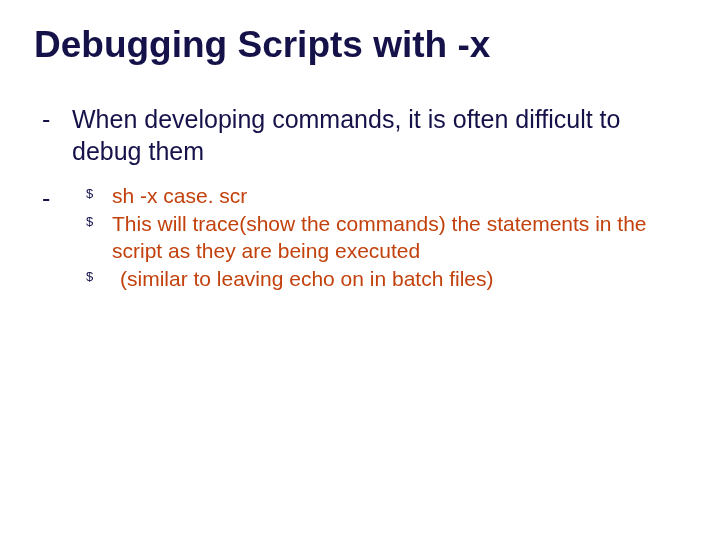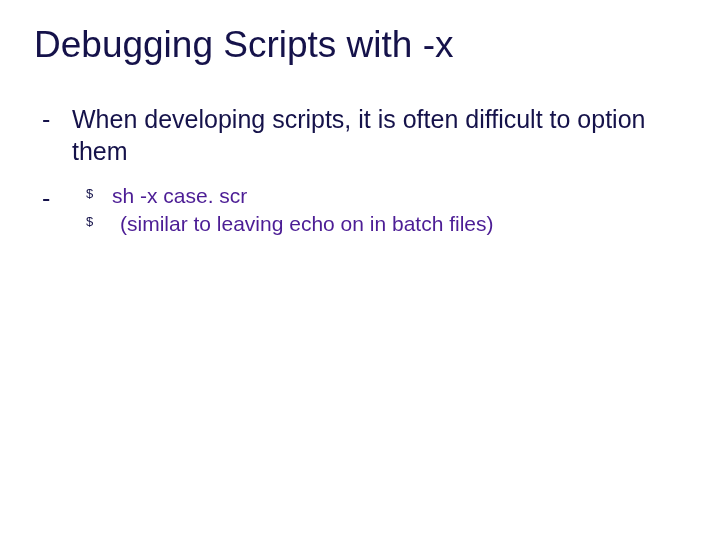--- a/index.html
+++ b/index.html
@@ -13,21 +13,21 @@
   }
   .slide {
     width: 720px;
     height: 540px;
     position: relative;
     box-sizing: border-box;
     padding: 24px 34px 0 34px;
   }
   .title {
     font-size: 37px;
-    font-weight: 400;
+    font-weight: 700;
     letter-spacing: 0px;
     margin: 0 0 38px 0;
     color: #15124a;
   }
   ul.bullets {
     list-style: none;
     margin: 0;
     padding: 0 6px 0 38px;
   }
   ul.bullets > li {
@@ -47,21 +47,21 @@
   ul.sub {
     list-style: none;
     margin: 16px 0 0 0;
     padding: 0 0 0 40px;
   }
   ul.sub > li {
     position: relative;
     font-size: 21px;
     line-height: 1.25;
     margin-bottom: 2px;
-    color: #4c1d95;
+    color: #c2410c;
   }
   ul.sub > li::before {
     content: "$";
     position: absolute;
     left: -26px;
     top: 3px;
     font-size: 13px;
     color: #15124a;
   }
   .indent {
@@ -70,21 +70,22 @@
     text-align: center;
   }
 </style>
 </head>
 <body>
 
 <div class="slide">
   <h1 class="title">Debugging Scripts with -x</h1>
 
   <ul class="bullets">
-    <li>When developing scripts, it is often difficult to option them</li>
+    <li>When developing commands, it is often difficult to debug them</li>
     <li>
       <ul class="sub">
         <li>sh -x case. scr</li>
+        <li>This will trace(show the commands) the statements in the script as they are being executed</li>
         <li><span class="indent"> (similar to leaving echo on in batch files)</span></li>
       </ul>
     </li>
   </ul>
 </div>
 
 </body></html>

